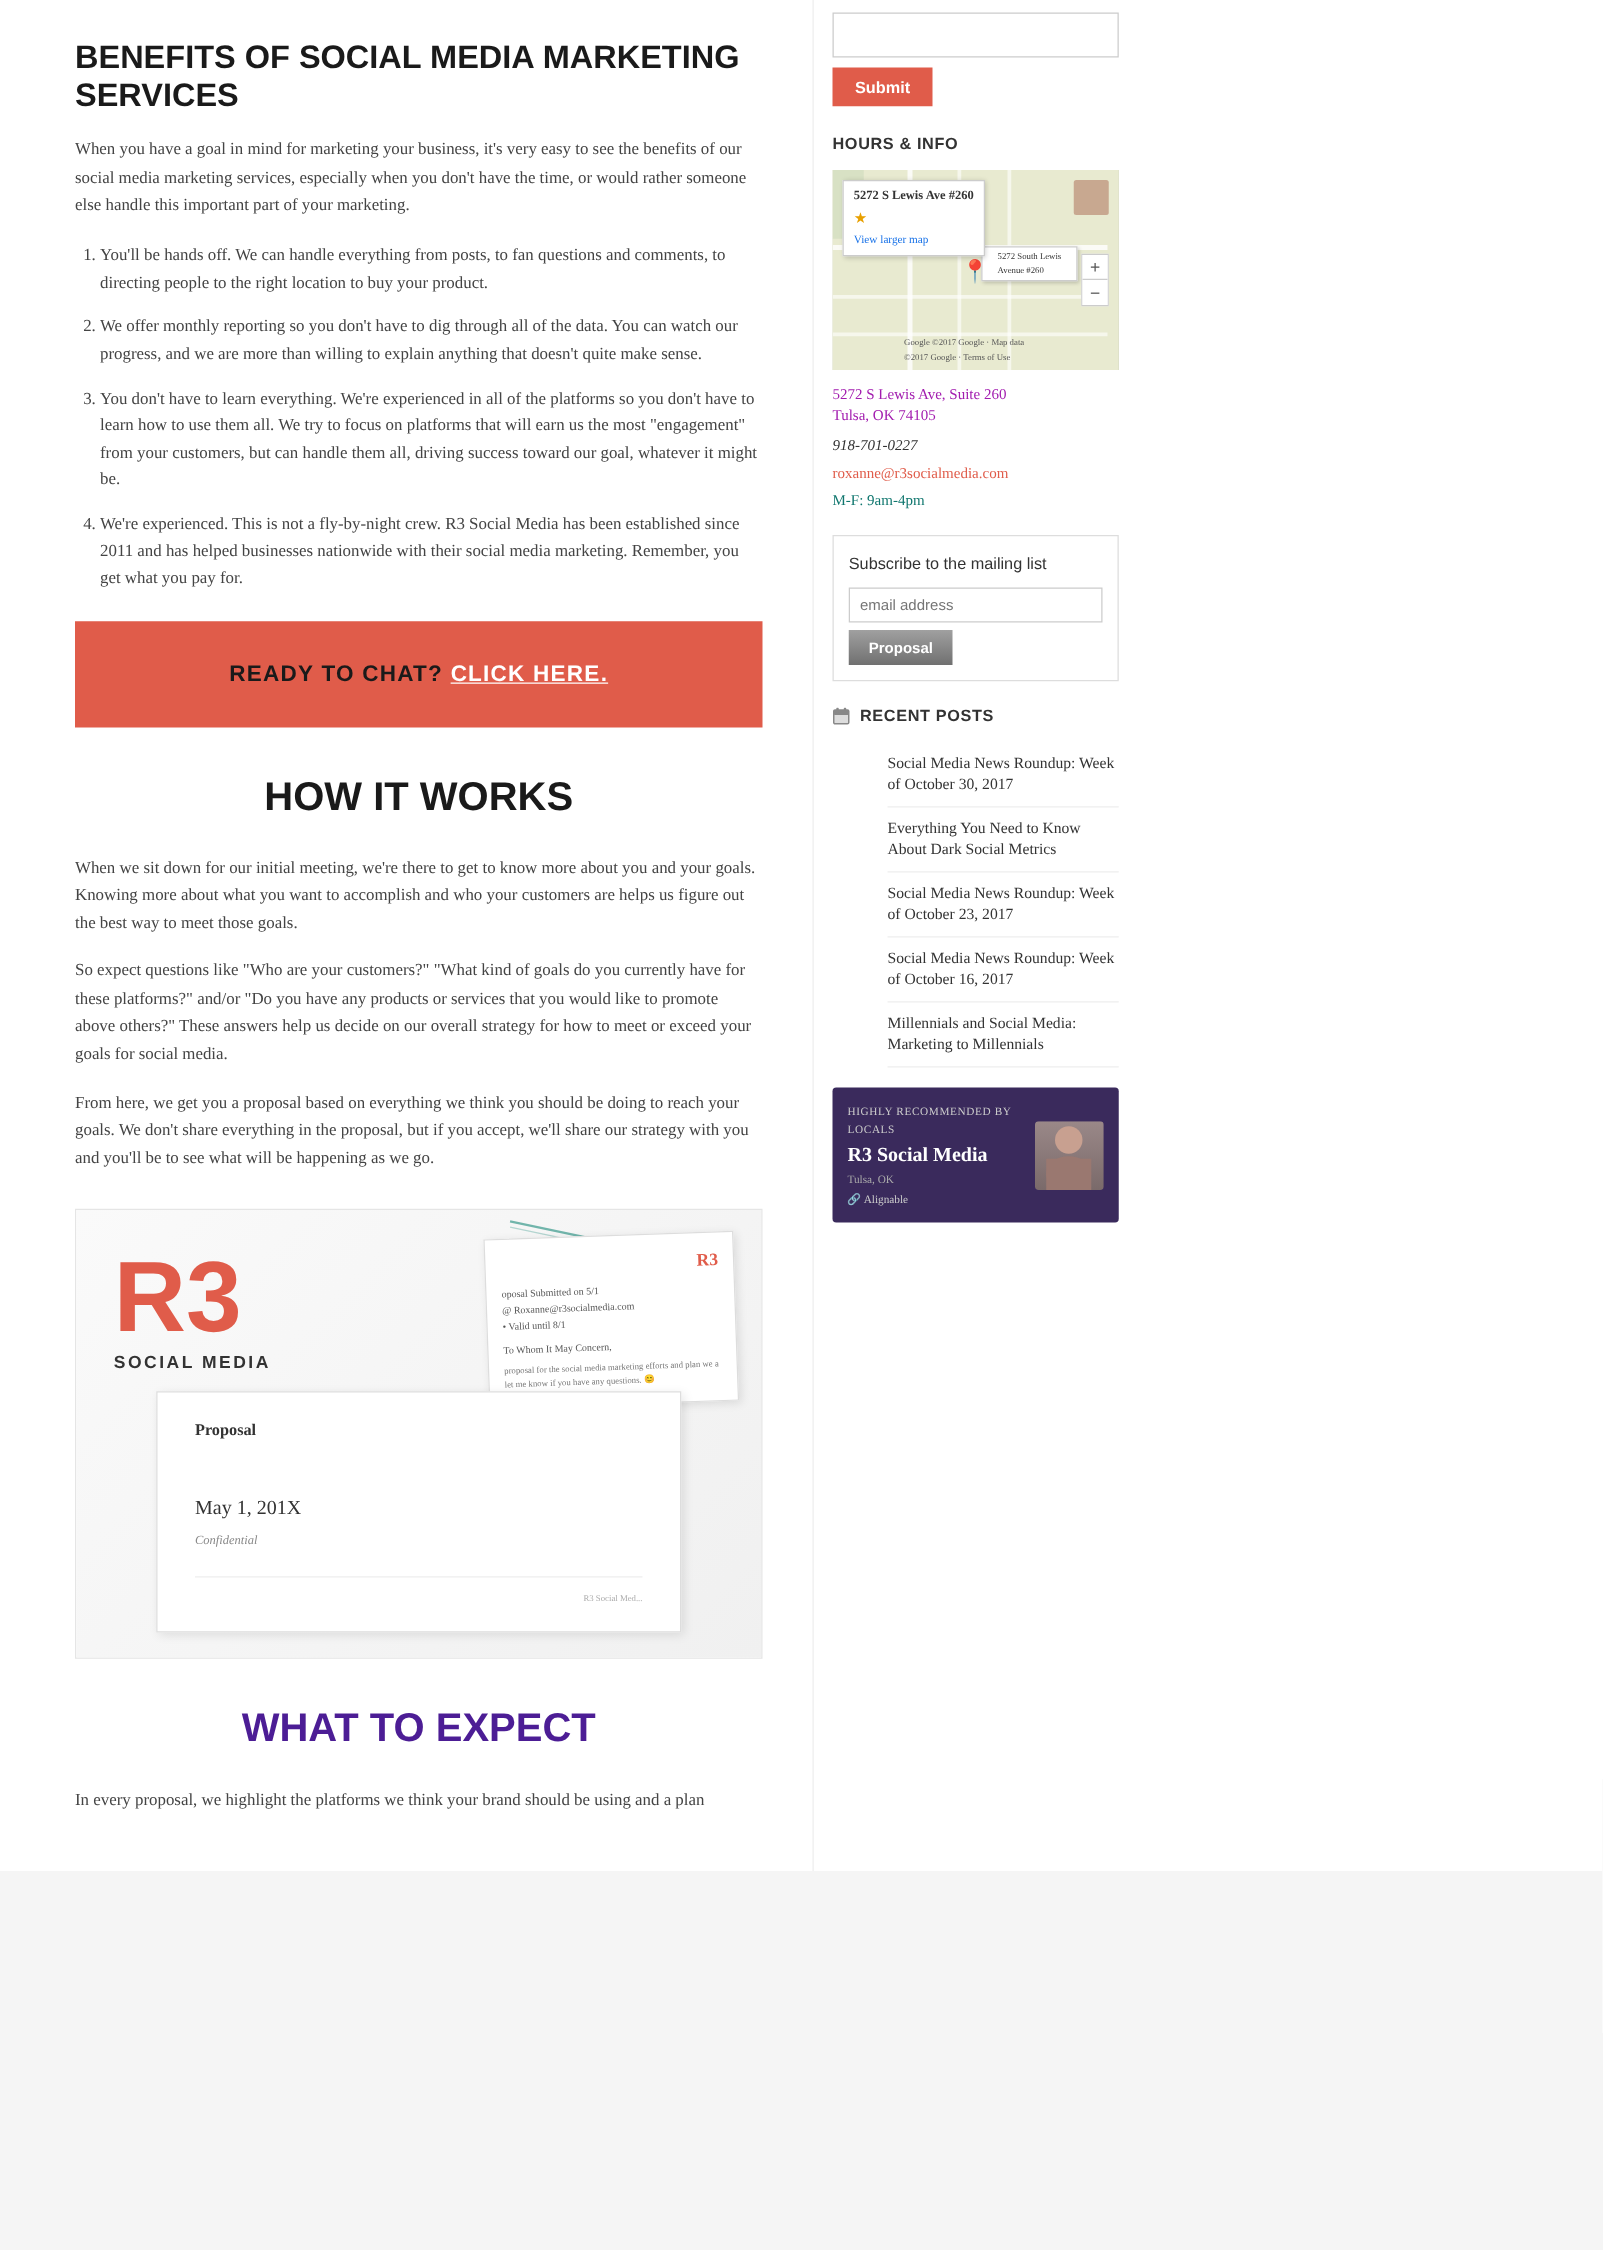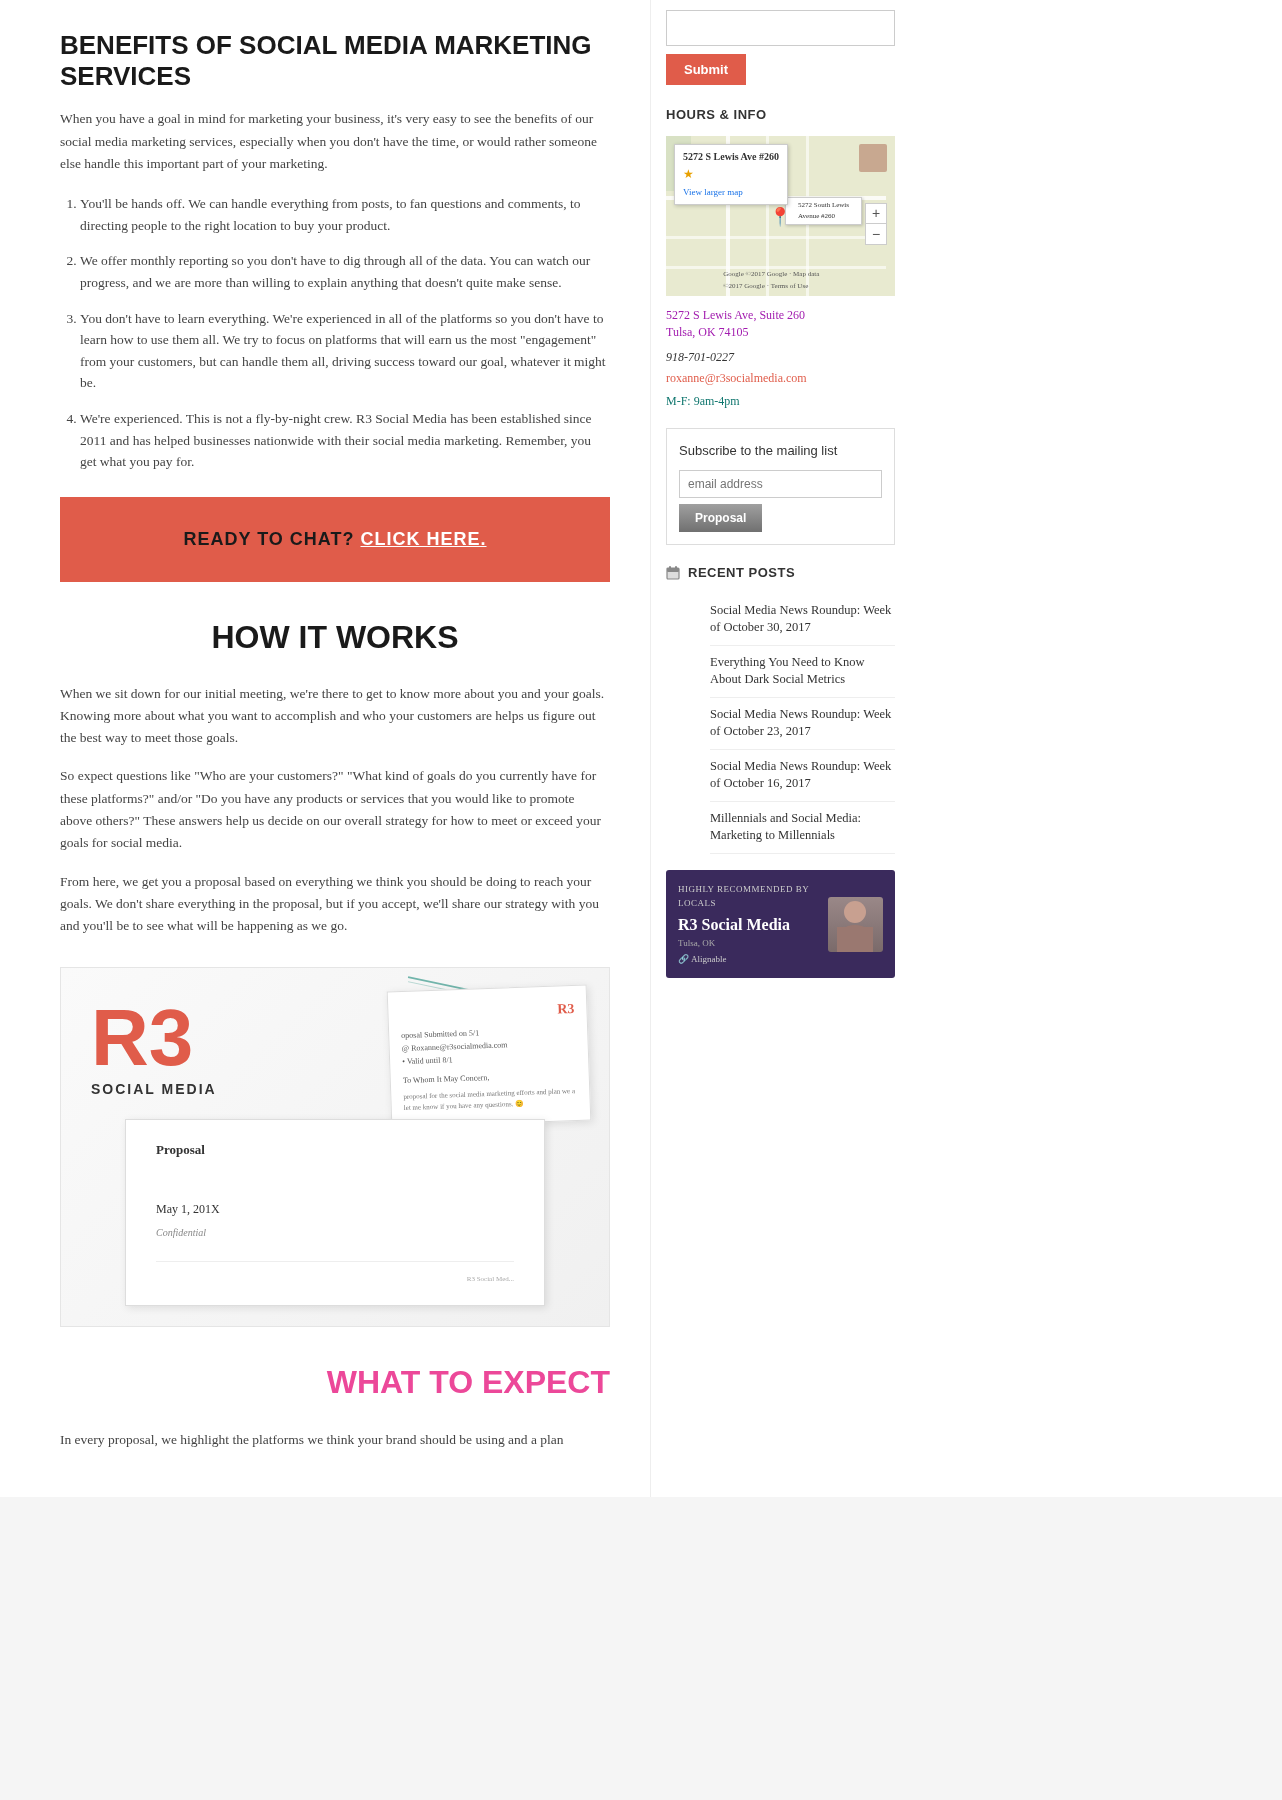--- a/index.html
+++ b/index.html
@@ -156,40 +156,40 @@
       box-shadow: 2px 2px 8px rgba(0,0,0,0.1);
     }
     .proposal-bottom-paper .proposal-title {
       font-size: 13px;
       font-weight: bold;
       color: #333;
       margin-bottom: 6px;
     }
     .proposal-bottom-paper .proposal-date {
       color: #333;
-      font-size: 12px;
+      font-size: 16px;
       margin-bottom: 6px;
       margin-top: 39px;
     }
     .proposal-bottom-paper .confidential {
       color: #888;
       font-size: 10px;
       font-style: italic;
     }
     .diagonal-line {
       position: absolute;
       top: 0; left: 0; right: 0; bottom: 0;
       pointer-events: none;
     }
     .what-to-expect-title {
       font-family: Arial, sans-serif;
       font-weight: 900;
       font-size: 32px;
-      color: #ec4899;
-      text-align: right;
+      color: #4c1d95;
+      text-align: center;
       margin: 30px 0 20px;
       text-transform: uppercase;
     }
     .what-to-expect-text {
       font-size: 13.5px;
       color: #444;
       margin-bottom: 16px;
       line-height: 1.65;
     }
 

